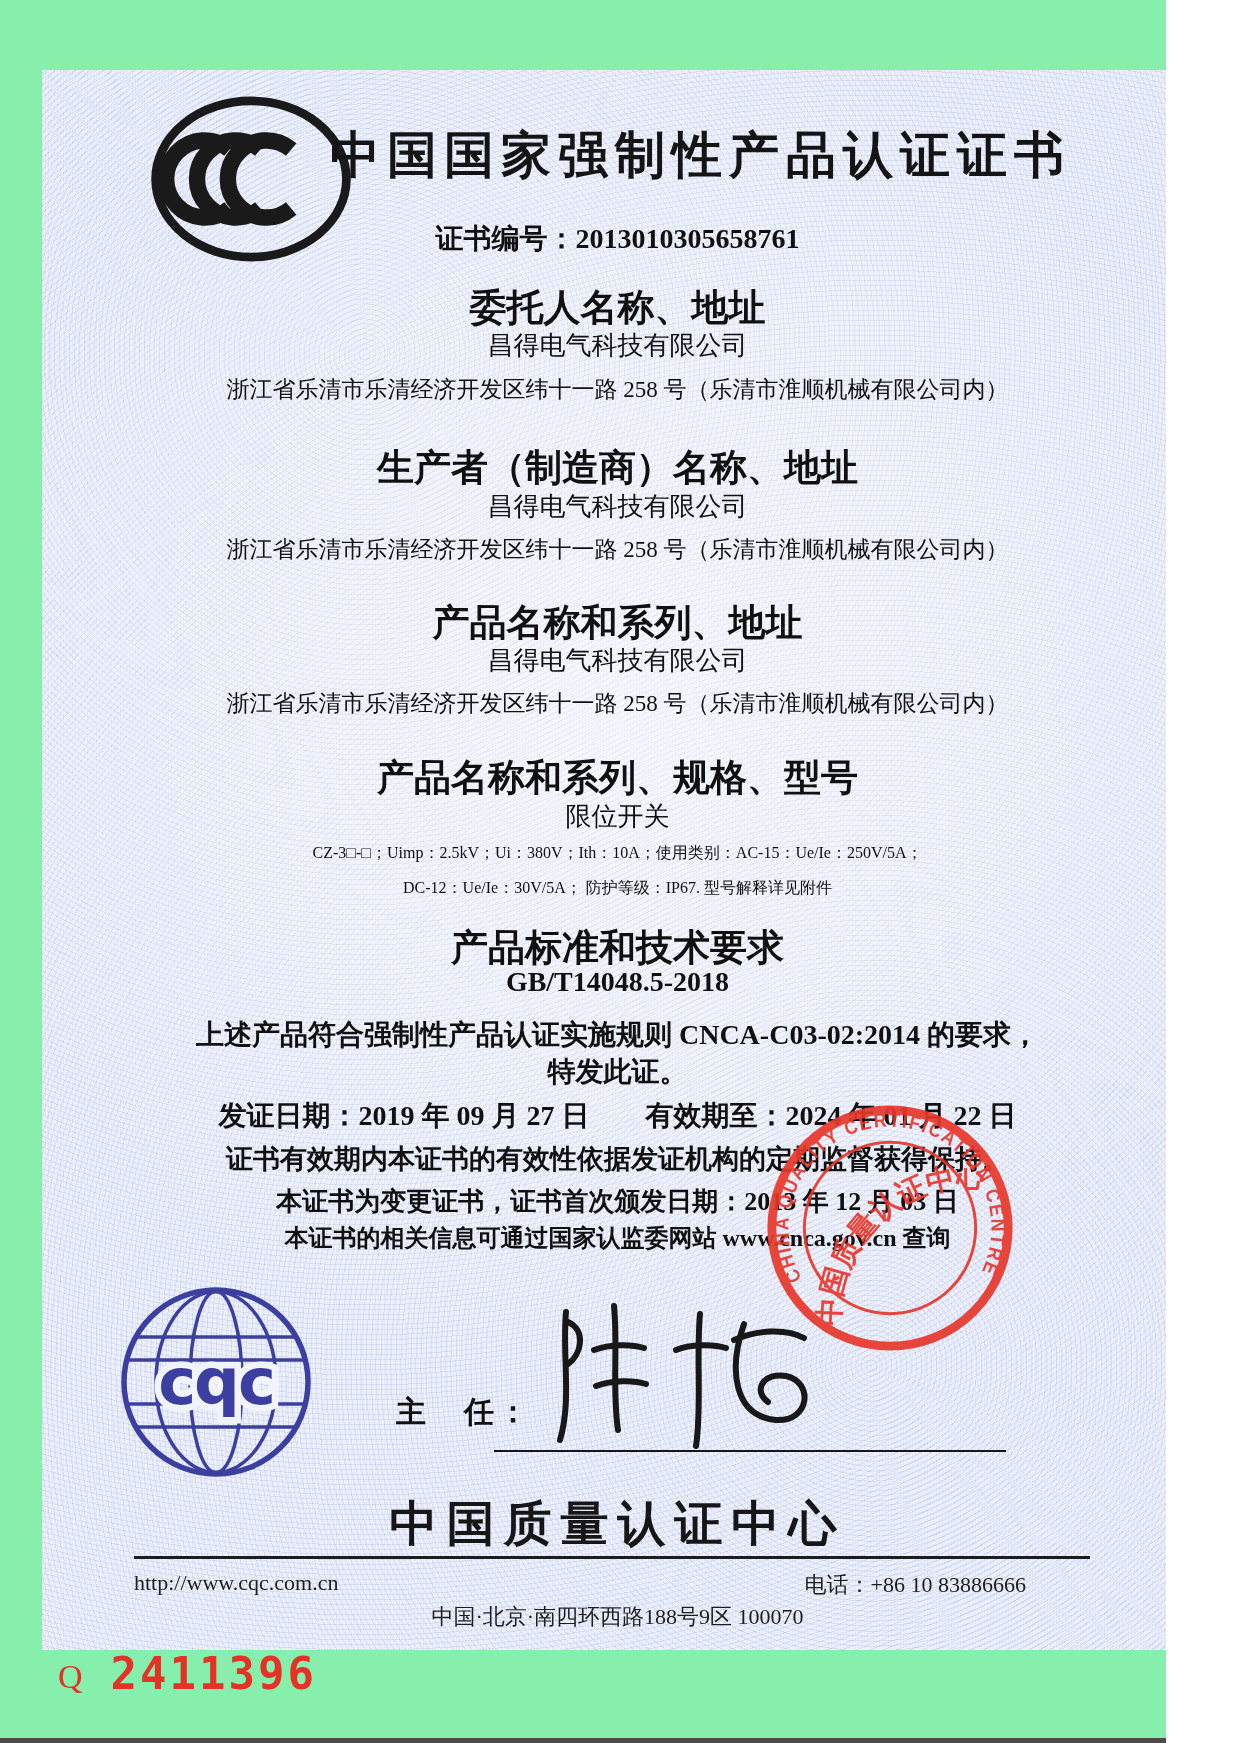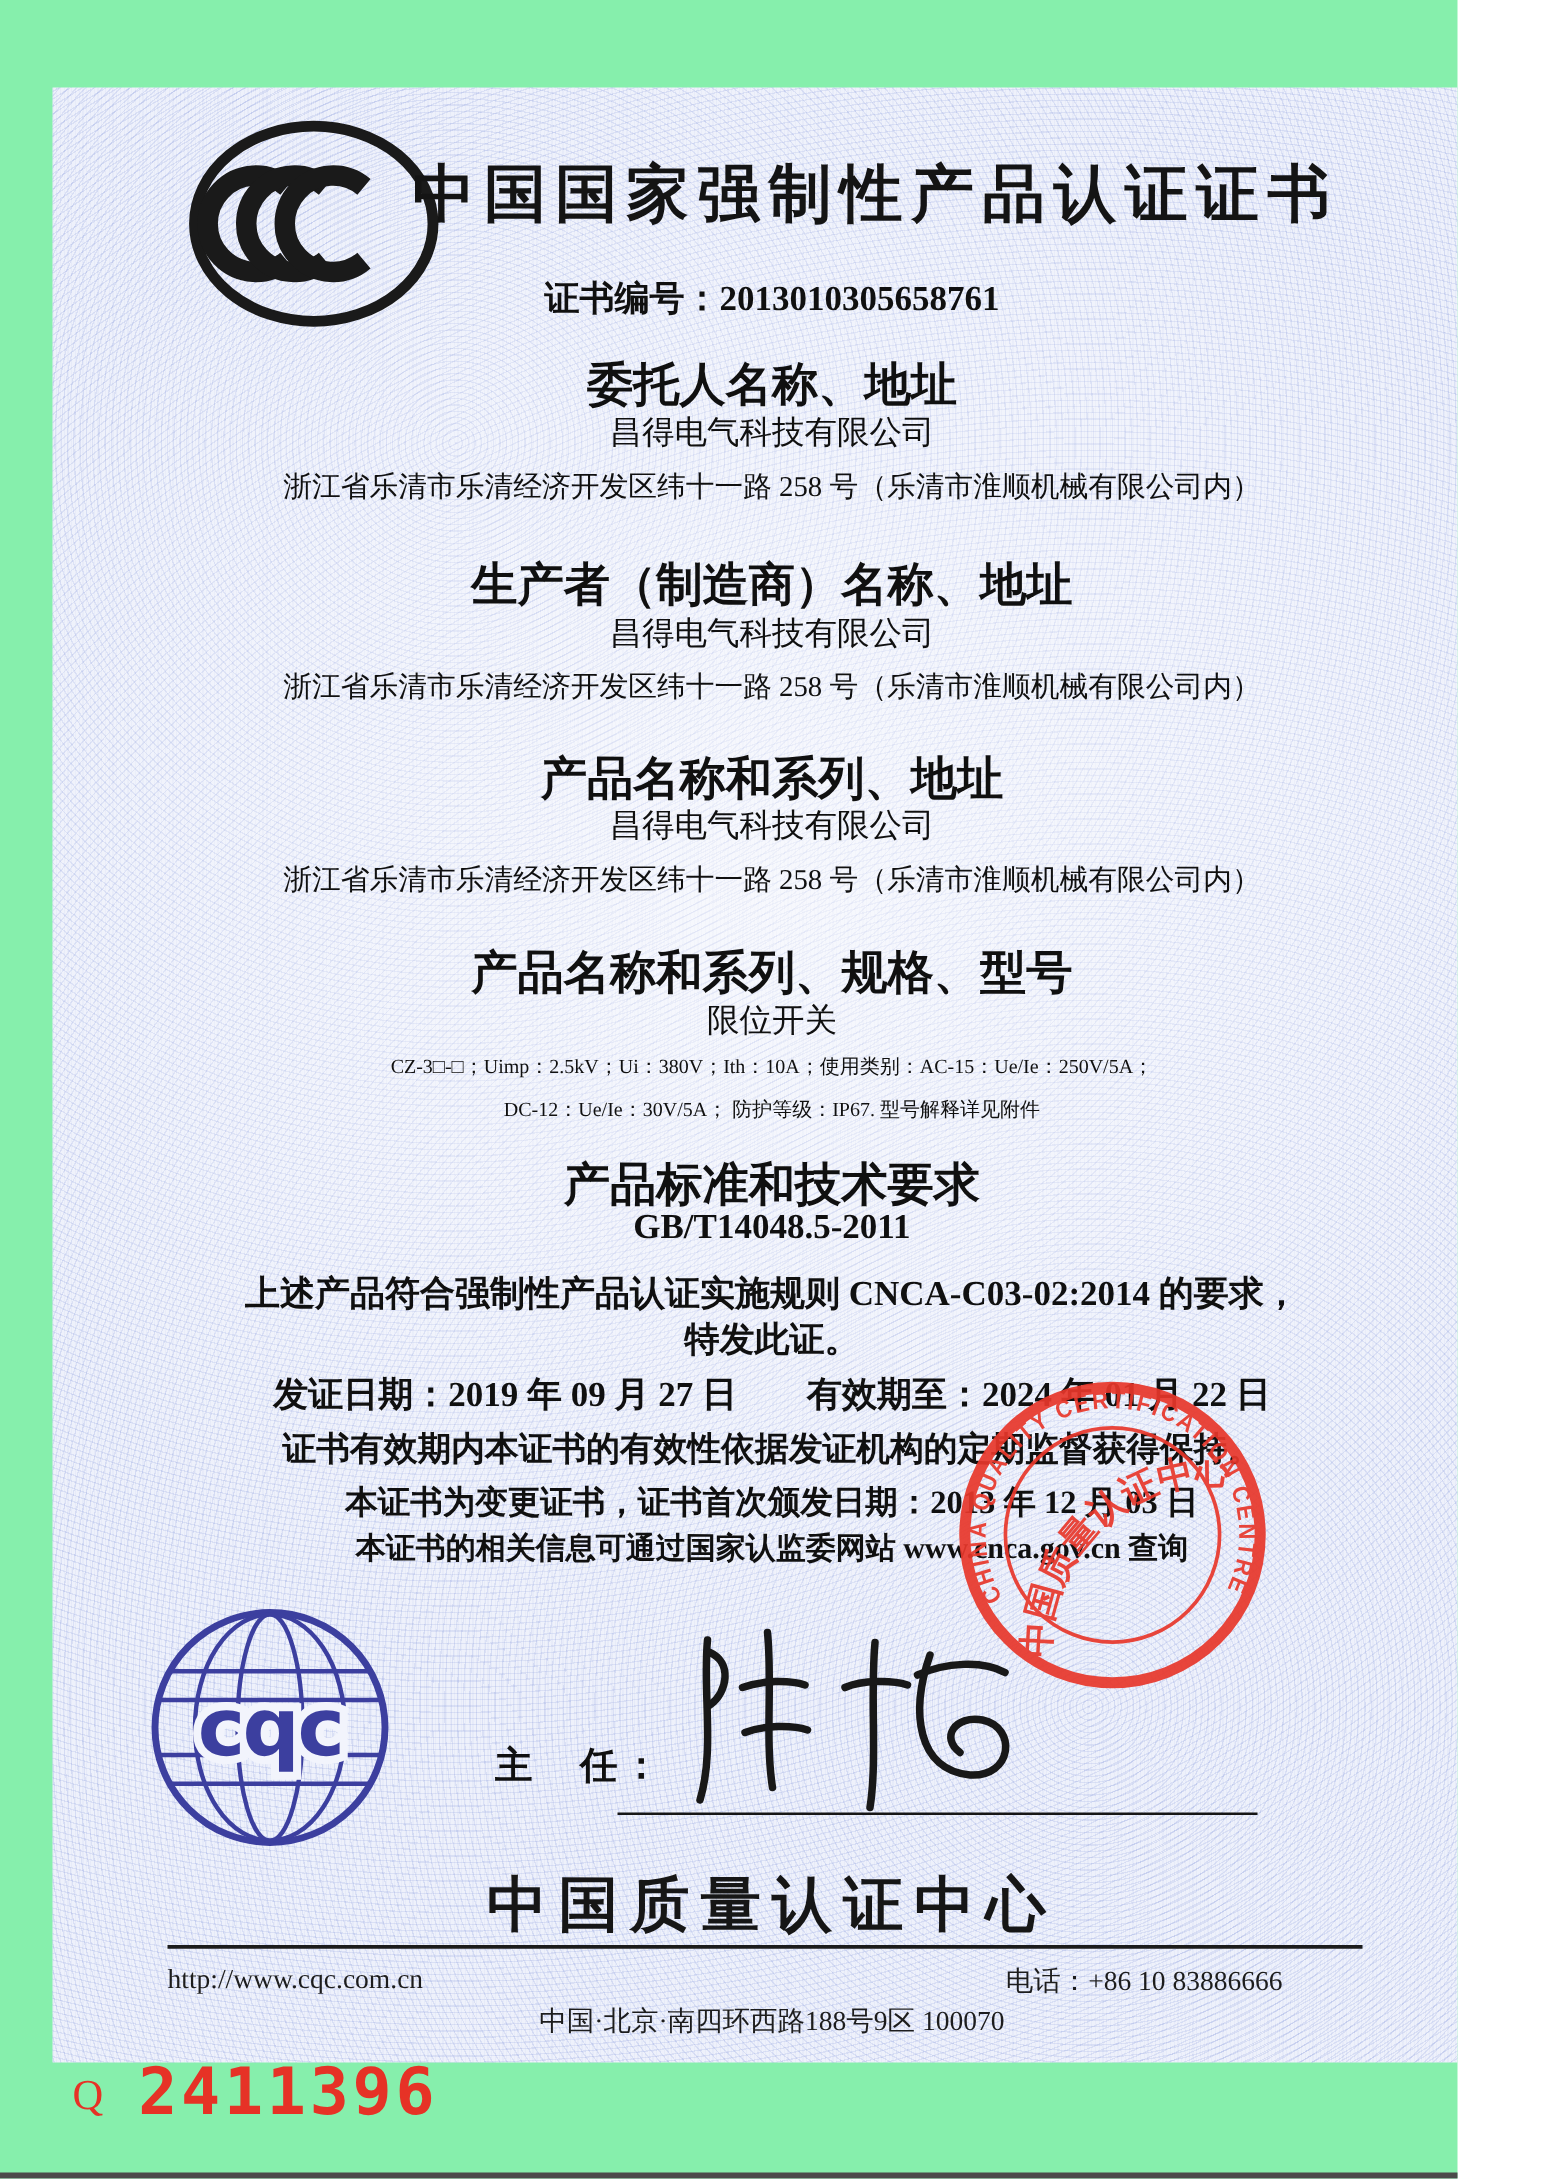--- a/index.html
+++ b/index.html
@@ -39,21 +39,21 @@
     font-weight:bold; font-size:48px; letter-spacing:9px; color:#161616; white-space:nowrap;
   }
   #footer-rule{position:absolute; left:134px; top:1556px; width:956px; height:3px; background:#1c1c1c;}
   .foot{position:absolute; top:1570px; font-size:22px; color:#1d1d1d; white-space:nowrap;}
   #foot-site{left:134px;}
   #foot-addr{left:0; width:1235px; text-align:center;margin-top:32px;}
   #foot-phone{right:140px;}
   #serial{position:absolute; left:58px; top:1652px; display:flex; align-items:flex-end; gap:28px;}
   #serial .q{font-size:34px; color:#e63226; font-family:"Liberation Serif",serif;}
   #serial .num{
-    font-size:52px; line-height:44px; color:#e63226; letter-spacing:3px;
+    font-size:44px; line-height:44px; color:#e63226; letter-spacing:3px;
     font-family:"DejaVu Sans Mono","Liberation Mono",monospace; font-weight:600;
   }
   #director{position:absolute; left:396px; top:1392px; font-size:30px; font-weight:600; letter-spacing:4px; white-space:nowrap;}
   #sig-line{position:absolute; left:494px; top:1450px; width:512px; height:2px; background:#161616;}
   #signature{position:absolute; left:538px; top:1288px;}
   #stamp{position:absolute; left:762px; top:1100px; opacity:.92;}
   #ccc{position:absolute; left:145px; top:93px;}
   #cqc{position:absolute; left:116px; top:1282px;}
   #scan-edge{position:absolute; left:0; bottom:0; width:1235px; height:5px; background:#4b4b4b;}
   .gap{display:inline-block; width:56px;}
@@ -87,21 +87,21 @@
   <div class="al hd" style="top:598px;">产品名称和系列、地址</div>
   <div class="al co" style="top:643px;">昌得电气科技有限公司</div>
   <div class="al ad" style="top:688px;">浙江省乐清市乐清经济开发区纬十一路 258 号（乐清市淮顺机械有限公司内）</div>
 
   <div class="al co" style="top:799px;">限位开关</div>
   <div class="al hd" style="top:753px;">产品名称和系列、规格、型号</div>
   <div class="al sp" style="top:843px;">CZ-3□-□；Uimp：2.5kV；Ui：380V；Ith：10A；使用类别：AC-15：Ue/Ie：250V/5A；</div>
   <div class="al sp" style="top:878px;">DC-12：Ue/Ie：30V/5A； 防护等级：IP67. 型号解释详见附件</div>
 
   <div class="al hd" style="top:923px;">产品标准和技术要求</div>
-  <div class="al bg" style="top:966px;">GB/T14048.5-2011</div>
+  <div class="al bg" style="top:966px;">GB/T14048.5-2018</div>
 
   <div class="al bg" style="top:1016px;">上述产品符合强制性产品认证实施规则 CNCA-C03-02:2014 的要求，</div>
   <div class="al bg" style="top:1053px;">特发此证。</div>
   <div class="al bg" style="top:1097px;">
     <span>发证日期：2019 年 09 月 27 日</span><span class="gap"></span><span>有效期至：2024 年 01 月 22 日</span>
   </div>
   <div class="al md" style="top:1141px; font-size:27px;">证书有效期内本证书的有效性依据发证机构的定期监督获得保持。</div>
   <div class="al md" style="top:1184px;">本证书为变更证书，证书首次颁发日期：2013 年 12 月 03 日</div>
   <div class="al sm" style="top:1222px;">本证书的相关信息可通过国家认监委网站 www.cnca.gov.cn 查询</div>
 

